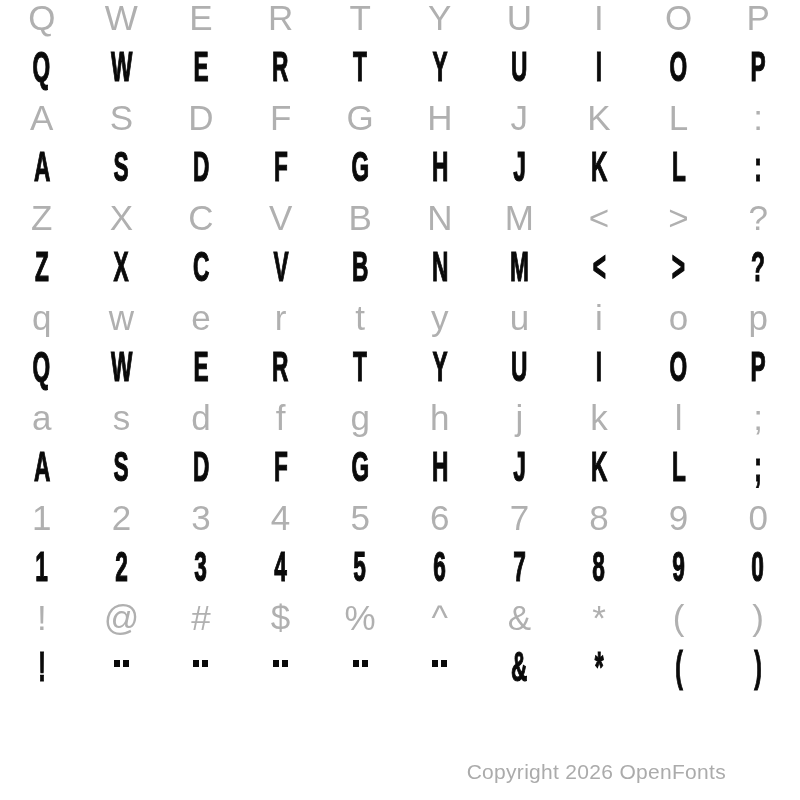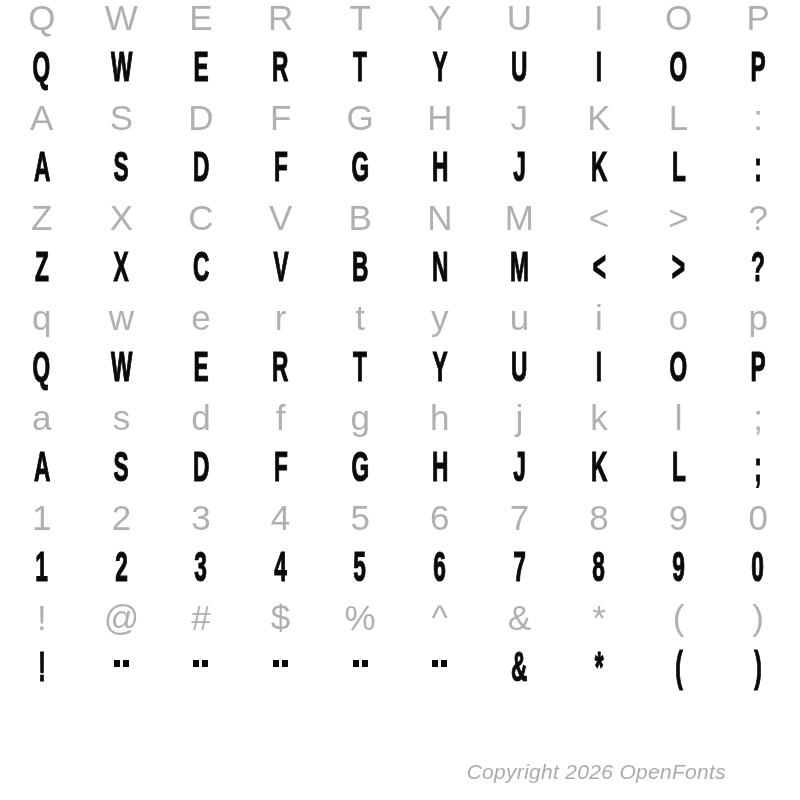--- a/index.html
+++ b/index.html
@@ -52,21 +52,20 @@
     width:6px;height:7px;
     background:var(--ink);
   }
   .copyright{
     position:absolute;
     top:760px;right:74px;
     font-family:"Liberation Sans",sans-serif;
     font-size:21px;line-height:1.15;
     color:var(--copy);
     letter-spacing:0.3px;
-    font-style:italic;
   }
 </style>
 </head>
 <body>
 
 <div>
   <div id="glyph-grid">
       <div class="row">
         <div class="cell">
           <span class="ref-glyph">Q</span>

